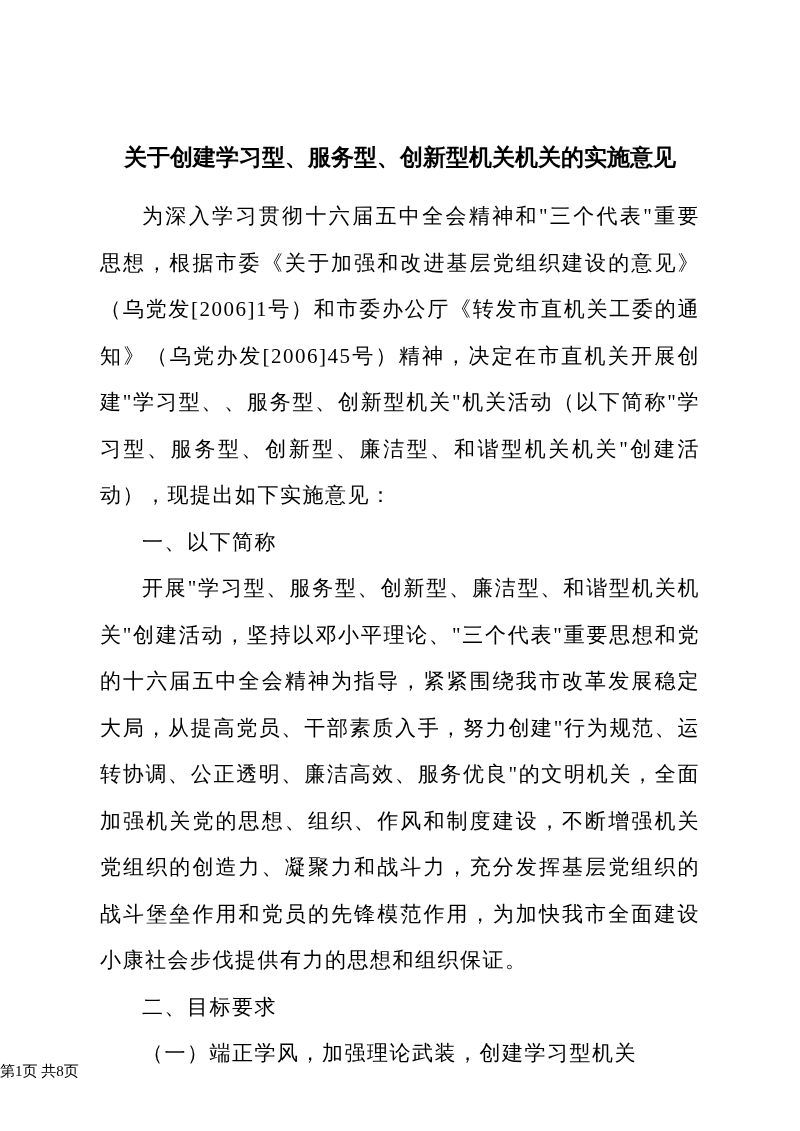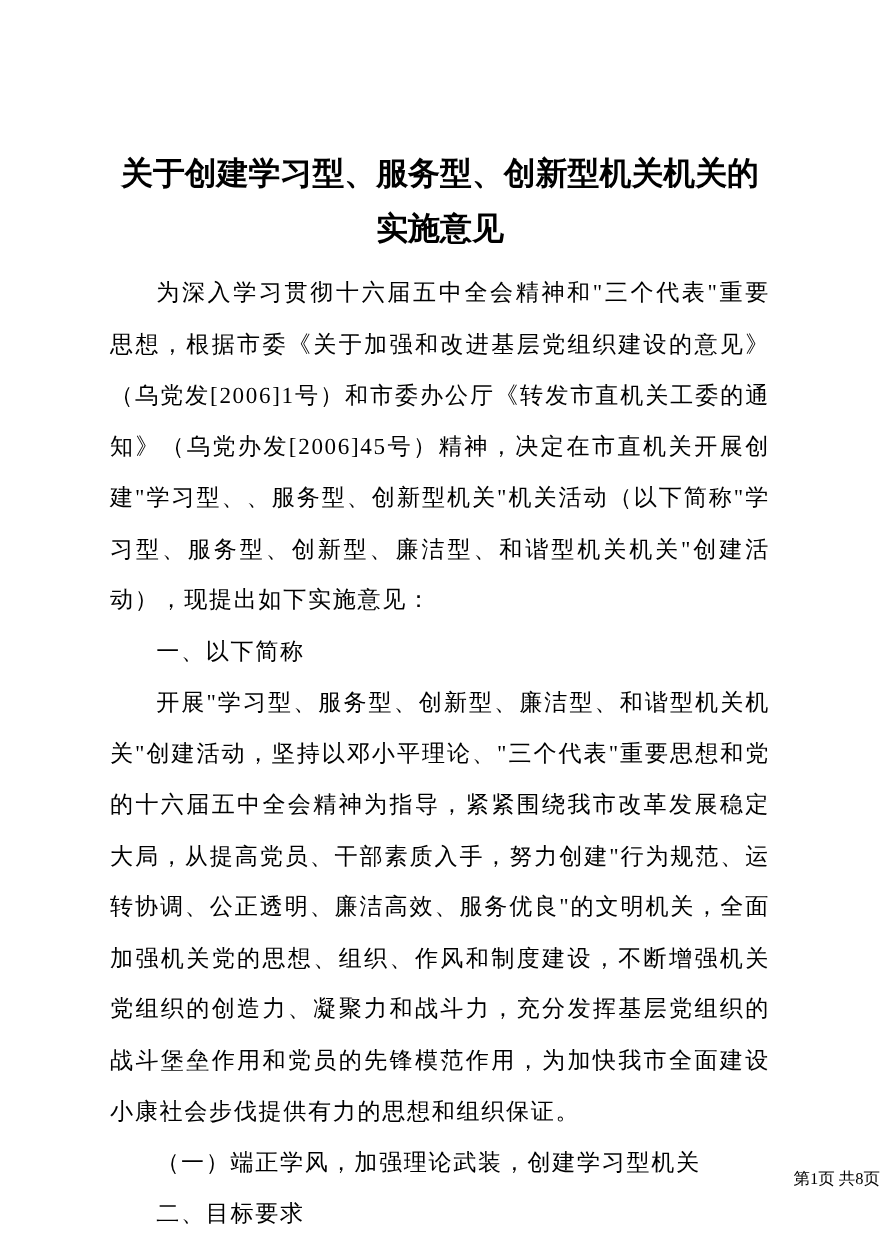--- a/index.html
+++ b/index.html
@@ -11,57 +11,57 @@
     margin: 0 auto;
     background: #ffffff;
     color: #000000;
     font-family: "Liberation Serif", "DejaVu Serif", serif;
     overflow: hidden;
   }
   .content {
     padding: 133px 100px 0 100px;
   }
   .doc-title {
-    font-size: 29px;
+    font-size: 23px;
     font-weight: bold;
     text-align: center;
     line-height: 50px;
     margin: 0 0 10px 0;
   }
   .para {
     font-size: 21px;
     line-height: 46.5px;
     text-align: justify;
     text-justify: inter-character;
     text-indent: 2em;
     letter-spacing: 1.5px;
     margin: 0;
   }
   .page-footer {
     position: absolute;
     left: 0;
     right: 0;
     bottom: 50px;
-    text-align: right;
+    text-align: left;
     font-size: 15px;
     color: #000000;
   }
 </style>
 </head>
 <body>
 
 <div class="page">
   <div class="content">
     <h1 class="doc-title">关于创建学习型、服务型、创新型机关机关的实施意见</h1>
 
     <p class="para">为深入学习贯彻十六届五中全会精神和"三个代表"重要思想，根据市委《关于加强和改进基层党组织建设的意见》（乌党发[2006]1号）和市委办公厅《转发市直机关工委的通知》（乌党办发[2006]45号）精神，决定在市直机关开展创建"学习型、、服务型、创新型机关"机关活动（以下简称"学习型、服务型、创新型、廉洁型、和谐型机关机关"创建活动），现提出如下实施意见：</p>
 
     <p class="para">一、以下简称</p>
 
     <p class="para">开展"学习型、服务型、创新型、廉洁型、和谐型机关机关"创建活动，坚持以邓小平理论、"三个代表"重要思想和党的十六届五中全会精神为指导，紧紧围绕我市改革发展稳定大局，从提高党员、干部素质入手，努力创建"行为规范、运转协调、公正透明、廉洁高效、服务优良"的文明机关，全面加强机关党的思想、组织、作风和制度建设，不断增强机关党组织的创造力、凝聚力和战斗力，充分发挥基层党组织的战斗堡垒作用和党员的先锋模范作用，为加快我市全面建设小康社会步伐提供有力的思想和组织保证。</p>
 
+    <p class="para">二、目标要求</p>
+
     <p class="para">（一）端正学风，加强理论武装，创建学习型机关</p>
-
-    <p class="para">二、目标要求</p>
   </div>
 
   <div class="page-footer">第1页 共8页</div>
 </div>
 
 </body></html>

